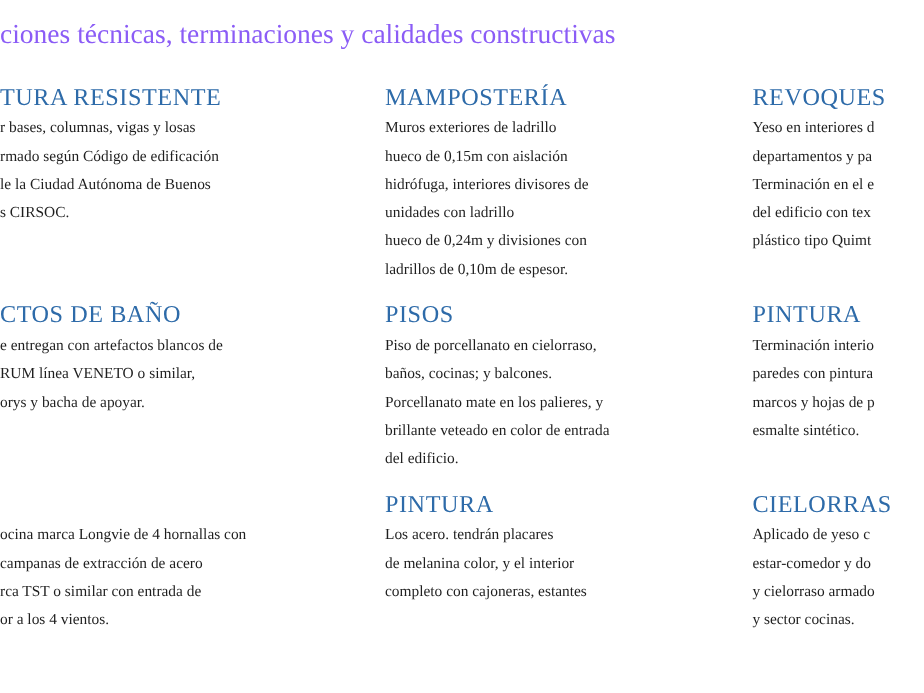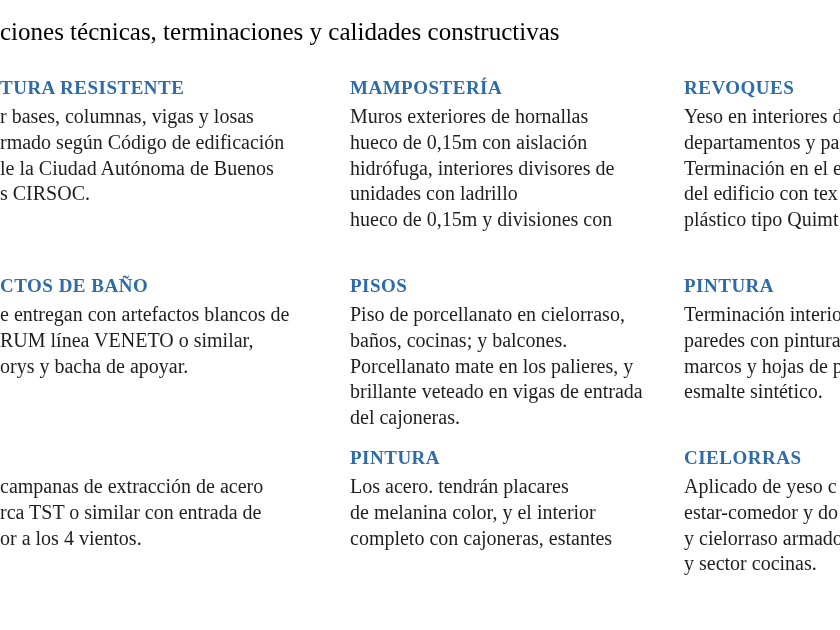--- a/index.html
+++ b/index.html
@@ -11,44 +11,44 @@
     background: #ffffff;
     font-family: "Liberation Serif", "DejaVu Serif", serif;
     color: #1e1e1e;
   }
   .doc-title {
     position: absolute;
     top: 16px;
     left: 0;
     font-size: 25px;
     line-height: 32px;
-    color: #000000;
+    color: #8b5cf6;
     white-space: nowrap;
   }
   .col { position: absolute; top: 0; height: 630px; }
   .col-left   { left: 0;     width: 340px; }
   .col-middle { left: 350px; width: 320px; }
   .col-right  { left: 684px; width: 300px; }
   .section { position: absolute; left: 0; width: 100%; }
   .row1 { top: 75px; }
   .row2 { top: 273px; }
   .row3 { top: 445px; }
   .section-heading {
     display: block;
     height: 28px;
-    font-size: 19px;
+    font-size: 22px;
     line-height: 26px;
-    font-weight: bold;
+    font-weight: normal;
     letter-spacing: 0.5px;
     color: #2e6ba9;
     white-space: nowrap;
   }
   .section-body { margin-top: 1px; }
   .body-line {
-    font-size: 20px;
+    font-size: 14px;
     line-height: 25.8px;
     white-space: nowrap;
     color: #1e1e1e;
   }
 </style>
 </head>
 <body>
 
 <div class="doc-title">ciones técnicas, terminaciones y calidades constructivas</div>
 
@@ -66,46 +66,48 @@
     <span class="section-heading">CTOS DE BAÑO</span>
     <div class="section-body">
       <div class="body-line">e entregan con artefactos blancos de</div>
       <div class="body-line">RUM línea VENETO o similar,</div>
       <div class="body-line">orys y bacha de apoyar.</div>
     </div>
   </div>
   <div class="section row3">
     <span class="section-heading"></span>
     <div class="section-body">
+      <div class="body-line">ocina marca Longvie de 4 hornallas con</div>
       <div class="body-line">campanas de extracción de acero</div>
       <div class="body-line">rca TST o similar con entrada de</div>
       <div class="body-line">or a los 4 vientos.</div>
     </div>
   </div>
 </div>
 
 <div class="col col-middle">
   <div class="section row1">
     <span class="section-heading">MAMPOSTERÍA</span>
     <div class="section-body">
-      <div class="body-line">Muros exteriores de hornallas</div>
+      <div class="body-line">Muros exteriores de ladrillo</div>
       <div class="body-line">hueco de 0,15m con aislación</div>
       <div class="body-line">hidrófuga, interiores divisores de</div>
       <div class="body-line">unidades con ladrillo</div>
-      <div class="body-line">hueco de 0,15m y divisiones con</div>
+      <div class="body-line">hueco de 0,24m y divisiones con</div>
+      <div class="body-line">ladrillos de 0,10m de espesor.</div>
     </div>
   </div>
   <div class="section row2">
     <span class="section-heading">PISOS</span>
     <div class="section-body">
       <div class="body-line">Piso de porcellanato en cielorraso,</div>
       <div class="body-line">baños, cocinas; y balcones.</div>
       <div class="body-line">Porcellanato mate en los palieres, y</div>
-      <div class="body-line">brillante veteado en vigas de entrada</div>
-      <div class="body-line">del cajoneras.</div>
+      <div class="body-line">brillante veteado en color de entrada</div>
+      <div class="body-line">del edificio.</div>
     </div>
   </div>
   <div class="section row3">
     <span class="section-heading">PINTURA</span>
     <div class="section-body">
       <div class="body-line">Los acero. tendrán placares</div>
       <div class="body-line">de melanina color, y el interior</div>
       <div class="body-line">completo con cajoneras, estantes</div>
     </div>
   </div>

